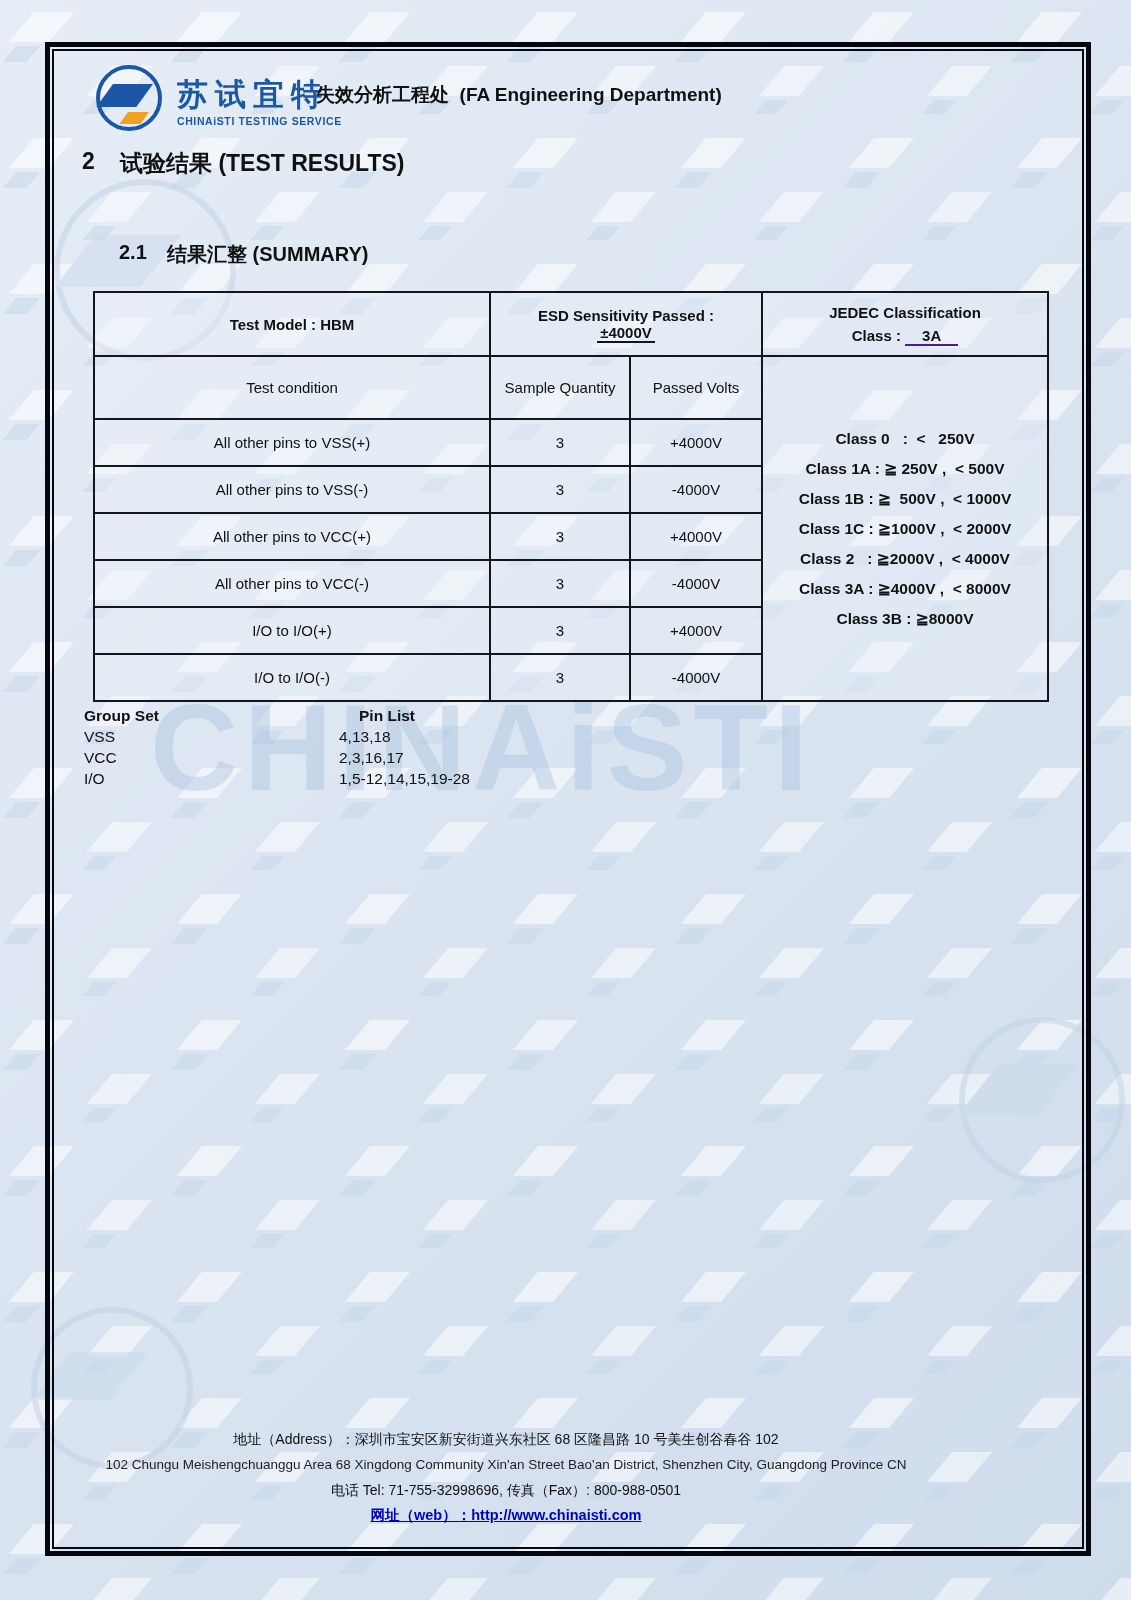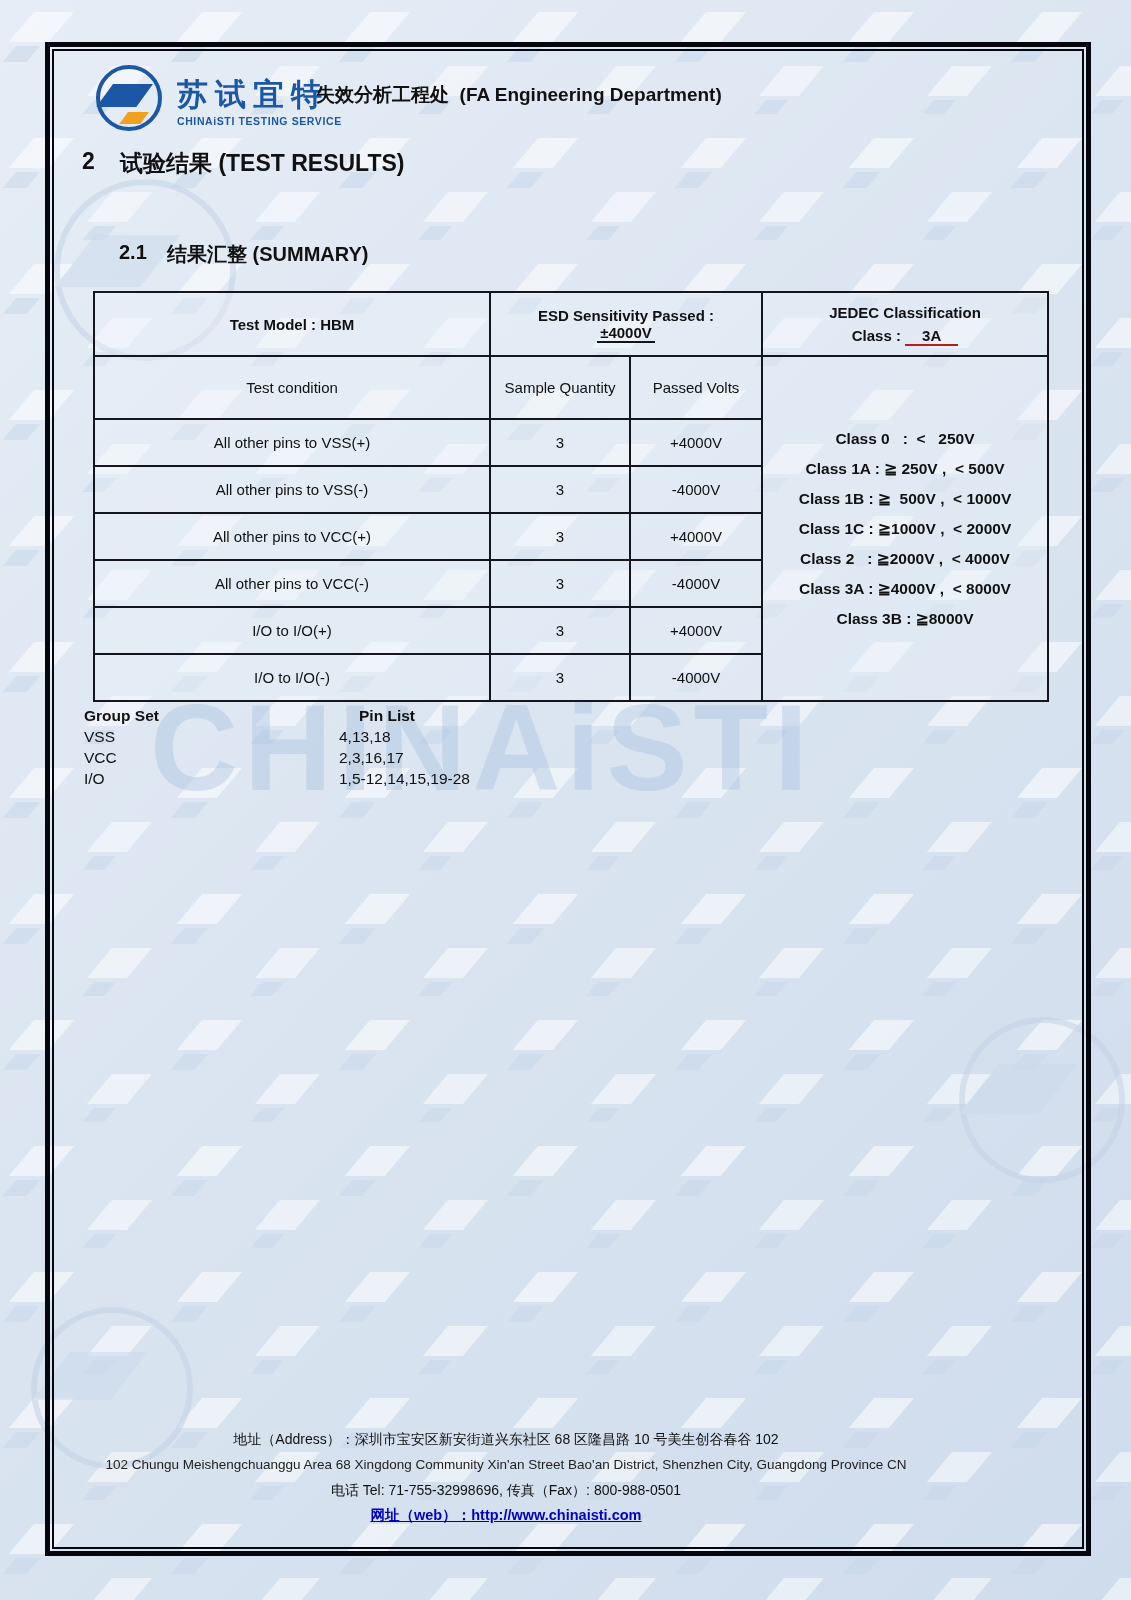--- a/index.html
+++ b/index.html
@@ -39,21 +39,21 @@
   
   table.summary{position:absolute;left:93px;top:291px;border-collapse:collapse;table-layout:fixed;}
   table.summary td{border:2px solid #15151d;text-align:center;vertical-align:middle;
     font-size:15px;padding:0;background:rgba(238,243,249,0.35);}
   td.hdr{font-weight:bold;font-size:15.5px;}
   .c1{width:394px;}.c2{width:138px;}.c3{width:130px;}.c4{width:284px;}
   tr.r1 td{height:62px;}
   tr.r2 td{height:61px;}
   tr.dr td{height:45px;}
   .u-val{border-bottom:2px solid #15151d;padding:0 3px;}
-  .u-class{border-bottom:2px solid #b91c1c;padding:0 17px;margin-top:13px;}
+  .u-class{border-bottom:2px solid #4c1d95;padding:0 17px;margin-top:13px;}
   td.jedec-list{vertical-align:top;text-align:left;padding:9px 4px 0 13px;}
   .jedec-line{font-weight:bold;font-size:15.5px;line-height:30px;white-space:pre;}
 
   
   .groups{position:absolute;left:84px;top:705px;font-size:15.5px;line-height:21px;}
   .grow{display:flex;}
   .gcol1{width:255px;}
   .ghdr{font-weight:bold;gap:20px;}
 
   

